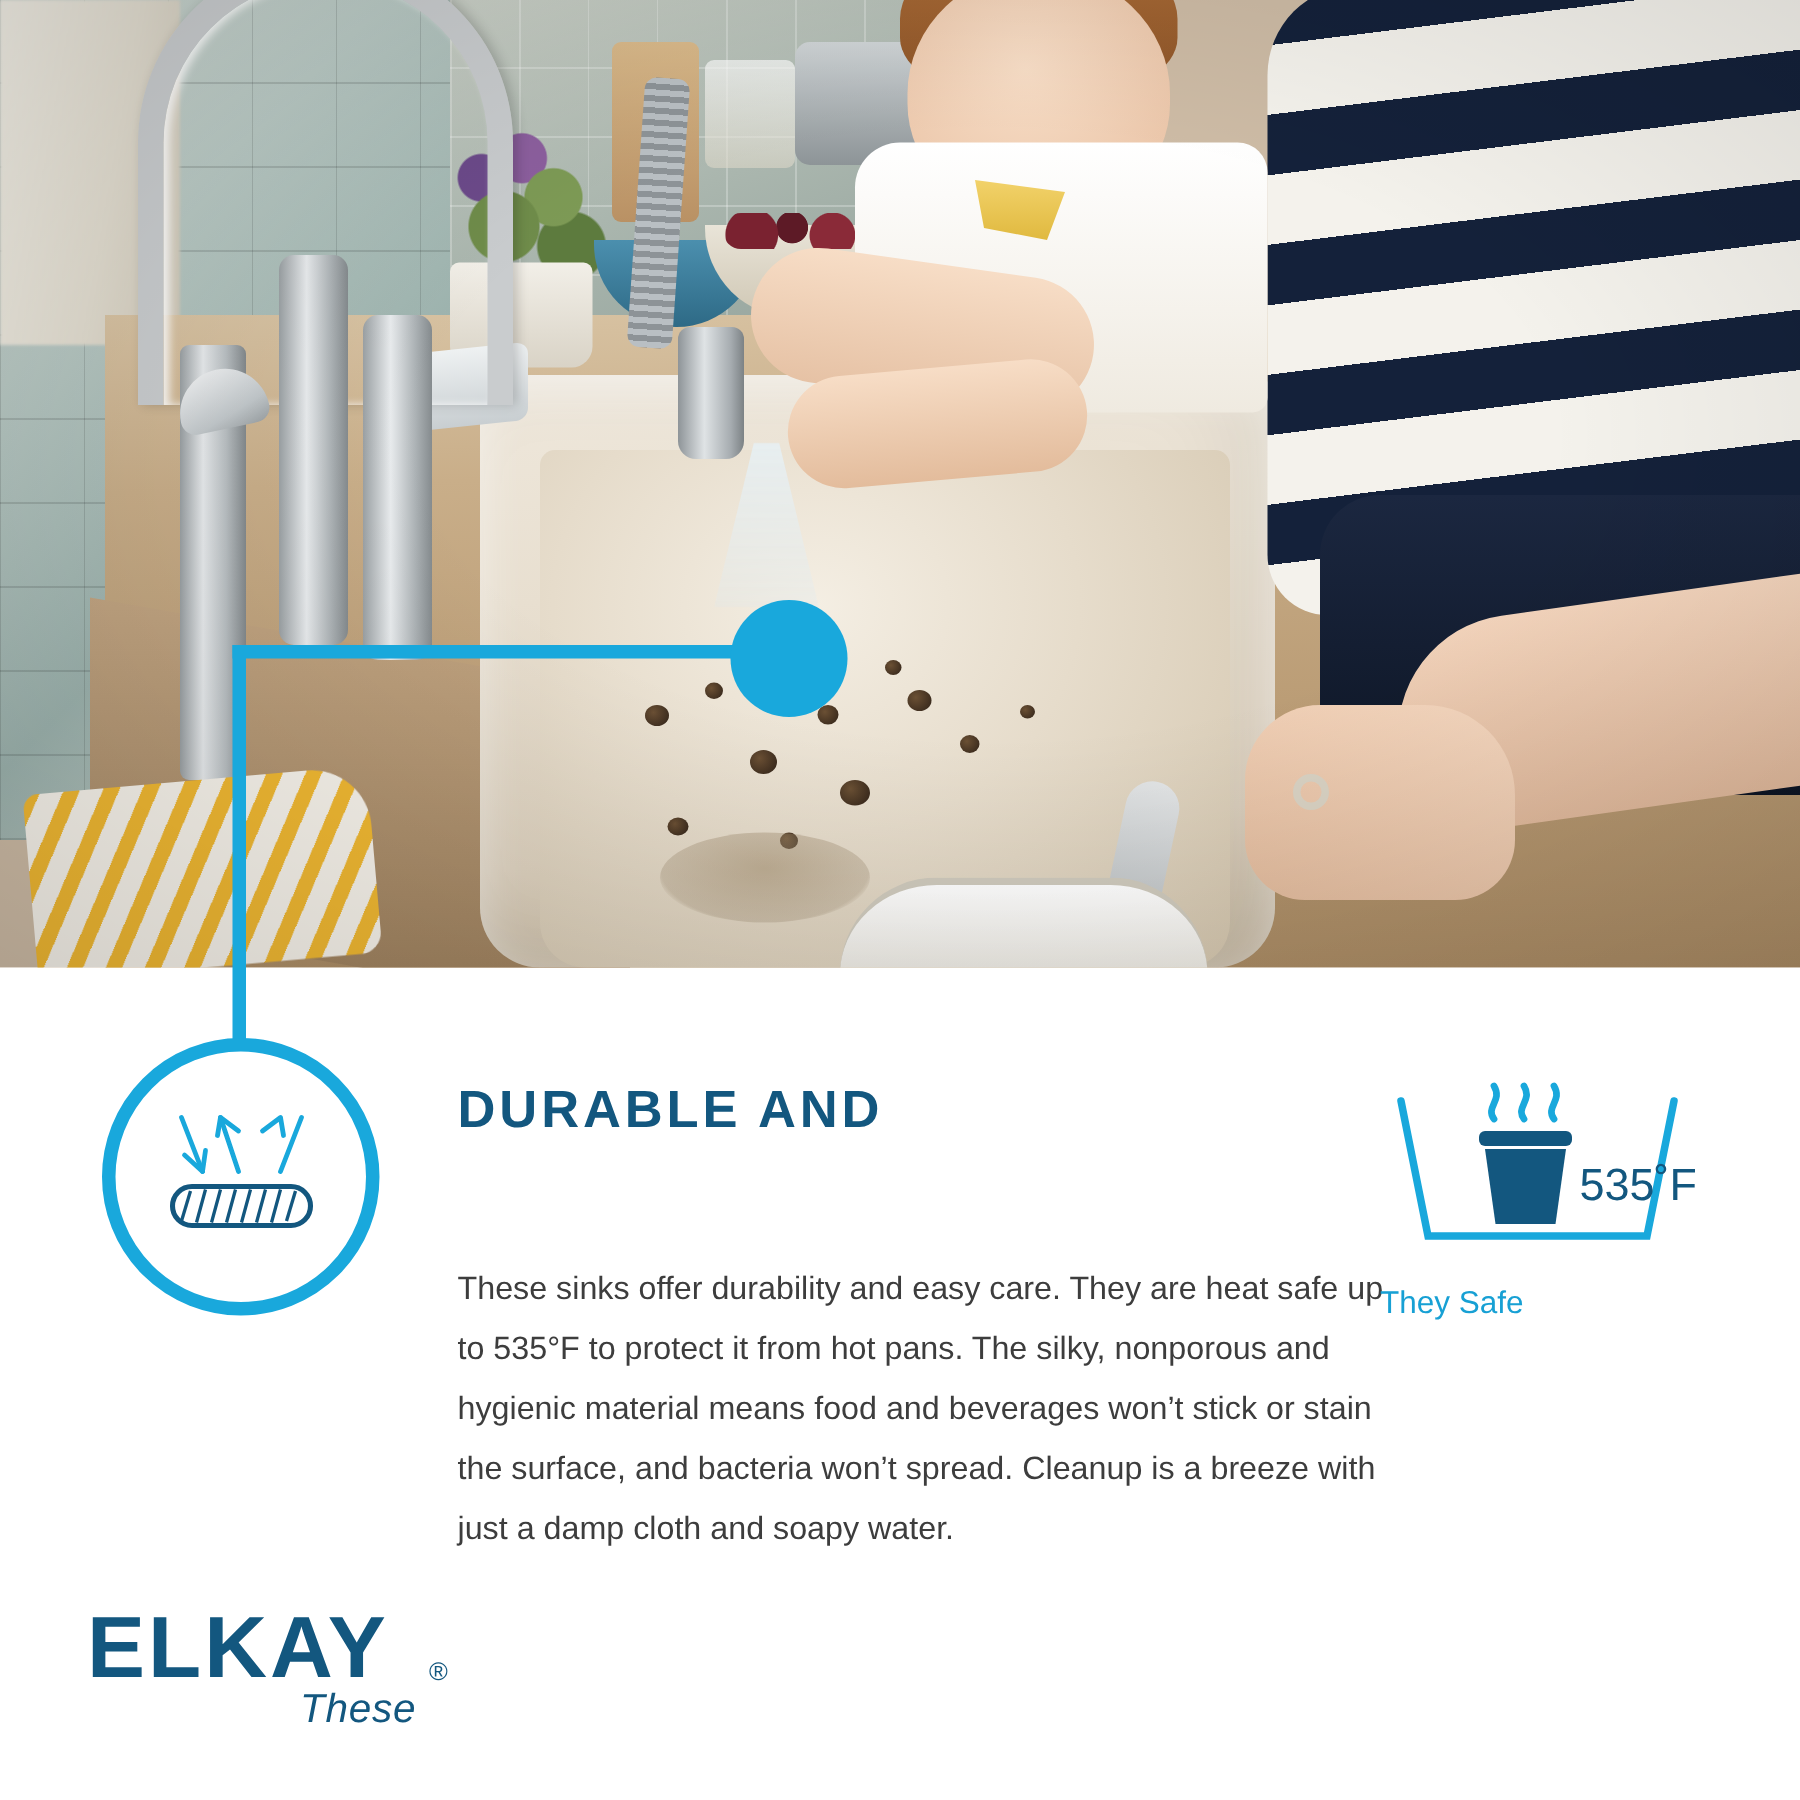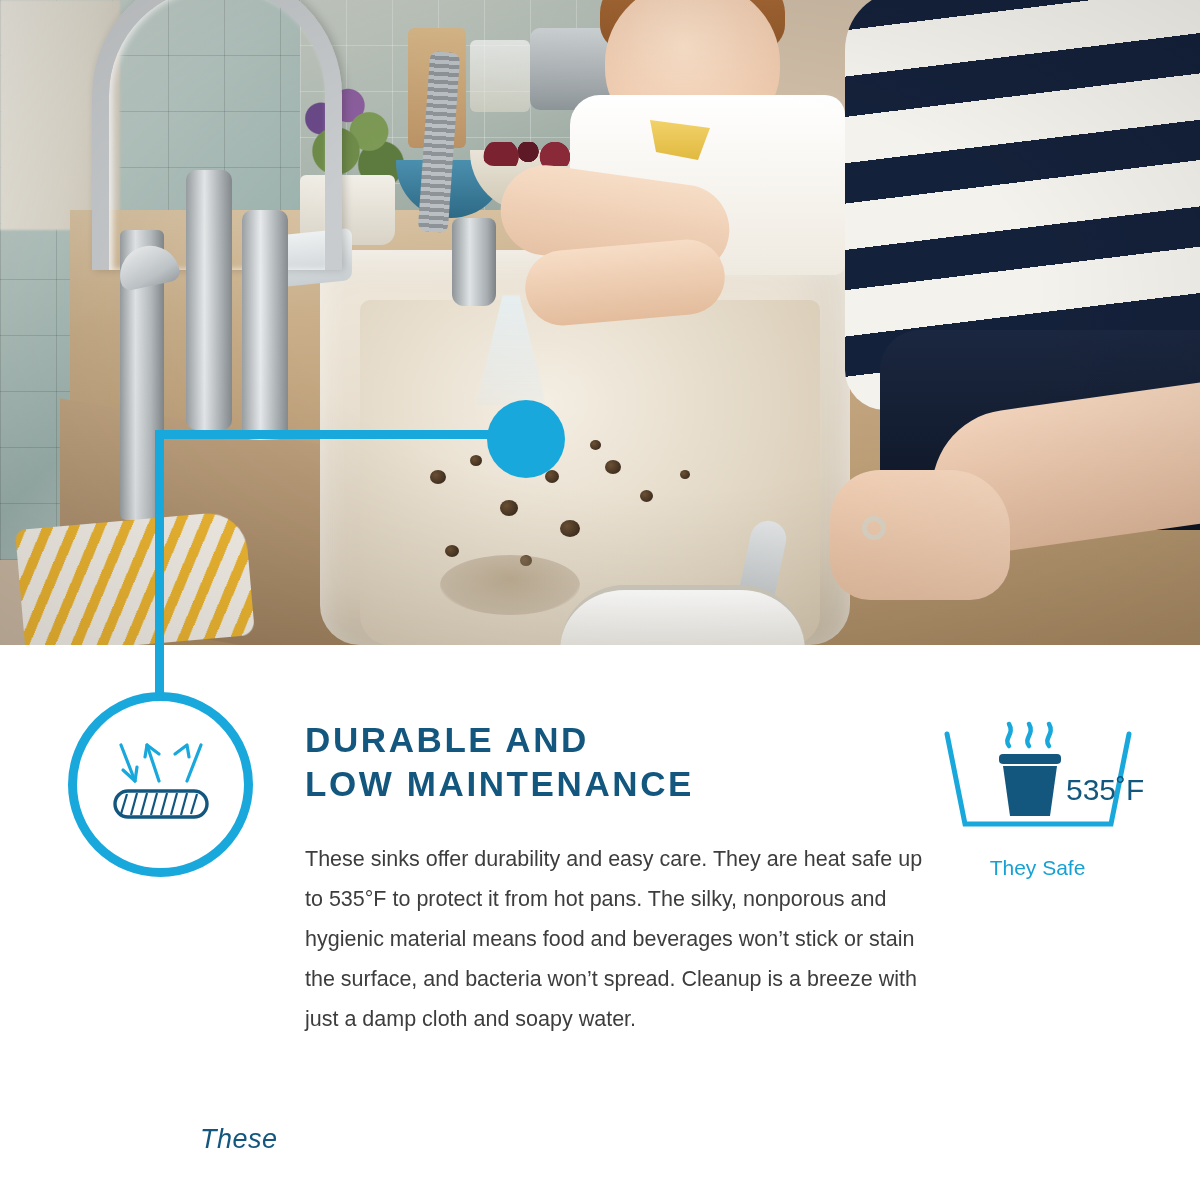--- a/index.html
+++ b/index.html
@@ -264,21 +264,21 @@
   .headline {
     position:absolute; left:305px; top:718px; width:620px;
     color:#13577f; font-weight:bold; font-size:35px; line-height:1.26;
     letter-spacing:2.6px;
   }
   .body-copy {
     position:absolute; left:305px; top:840px; width:625px;
     color:#3d3d3d; font-size:21.5px; line-height:1.86;
   }
   .heat-block {
-    position:absolute; left:920px; top:720px; width:235px; text-align:center;
+    position:absolute; left:920px; top:720px; width:235px; 
   }
   .heat-caption {
     margin-top:14px; color:#17a0d4; font-size:21px;
   }
 
   .logo {
     position:absolute; left:58px; top:1068px; width:320px;
   }
   .logo-sub {
     position:absolute; left:200px; top:1124px;
@@ -374,21 +374,20 @@
           <line x1="76" y1="56" x2="70" y2="78"></line>
           <line x1="86" y1="56" x2="80" y2="78"></line>
           <line x1="96" y1="57" x2="90" y2="77"></line>
         </g>
       </g>
     </svg>
   </div>
 
   <div class="headline">
     <div>DURABLE AND</div>
-    <div>LOW MAINTENANCE</div>
   </div>
 
   <p class="body-copy">These sinks offer durability and easy care. They are heat safe up to 535°F to protect it from hot pans. The silky, nonporous and hygienic material means food and beverages won’t stick or stain the surface, and bacteria won’t spread. Cleanup is a breeze with just a damp cloth and soapy water.</p>
 
   <div class="heat-block">
     <svg width="210" height="118" viewBox="0 0 210 118">
       <g stroke="#19a8dc" stroke-width="5" fill="none" stroke-linecap="round">
         <path d="M14 14 L32 104 L178 104 L196 14"></path>
       </g>
       <g stroke="#19a8dc" stroke-width="4.5" fill="none" stroke-linecap="round">
@@ -396,15 +395,21 @@
         <path d="M96 26 C90 18, 102 14, 96 4"></path>
         <path d="M116 26 C110 18, 122 14, 116 4"></path>
       </g>
       <rect x="66" y="34" width="62" height="10" rx="4" fill="#13577f"></rect>
       <path d="M70 46 L124 46 L117 96 L77 96 Z" fill="#13577f"></path>
       <text x="133" y="80" font-family="'Liberation Sans', sans-serif" font-size="30" fill="#13577f">535˚F</text>
     </svg>
     <div class="heat-caption">They Safe</div>
   </div>
 
+  <div class="logo">
+    <svg width="320" height="62" viewBox="0 0 320 62">
+      <text x="0" y="50" font-family="'Liberation Sans', sans-serif" font-weight="bold" font-size="58" letter-spacing="2" fill="#13577f">ELKAY</text>
+      <text x="228" y="52" font-family="'Liberation Sans', sans-serif" font-size="17" fill="#13577f">®</text>
+    </svg>
+  </div>
   <div class="logo-sub">These</div>
 
 </div>
 
 </body></html>

